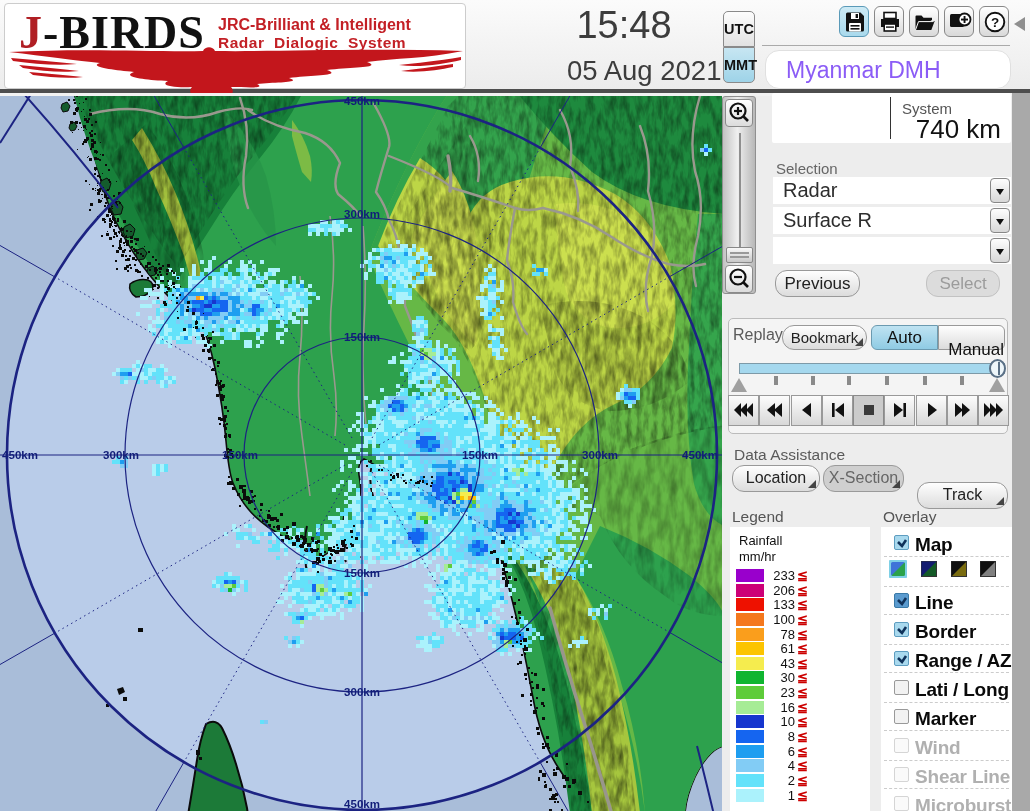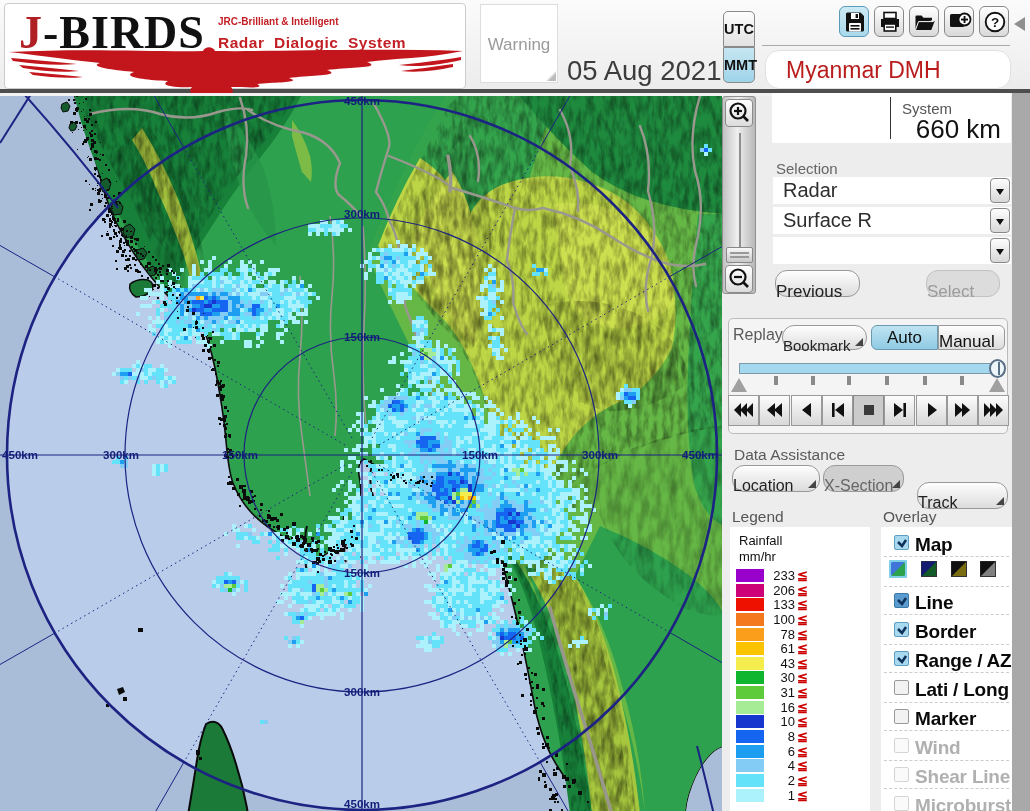--- a/index.html
+++ b/index.html
@@ -1,61 +1,61 @@
 <!DOCTYPE html>
 <html><head><meta charset="utf-8"><style>
 *{margin:0;padding:0;box-sizing:border-box}
 html,body{width:1030px;height:811px;overflow:hidden;font-family:"Liberation Sans",sans-serif;background:#f2f2f2}
 #hdr{position:absolute;left:0;top:0;width:1030px;height:93px;background:linear-gradient(#fbfbfb,#ececec);border-bottom:4px solid #4e4e4e}
 #logo{position:absolute;left:4px;top:3px;width:462px;height:86px;background:#fff;border:1px solid #ccc;border-radius:4px}
 #jb{position:absolute;left:14px;top:2px;font-family:"Liberation Serif",serif;font-weight:bold;font-size:46px;letter-spacing:1px;color:#111}
 #jb span{color:#b01f24}
-#tag1{position:absolute;left:213px;top:12px;font-size:10px;font-weight:bold;color:#c32026}
+#tag1{position:absolute;left:213px;top:12px;font-size:16px;font-weight:bold;color:#c32026}
 #tag2{position:absolute;left:213px;top:30px;font-size:15.5px;font-weight:bold;color:#c32026;letter-spacing:0.5px}
 #warn{position:absolute;left:480px;top:4px;width:78px;height:79px;background:#fff;border:1px solid #ddd}
 #warn div{margin-top:30px;text-align:center;color:#9a9a9a;font-size:17px}
 #time{position:absolute;left:570px;top:4px;width:108px;text-align:center;font-size:38px;color:#3c3c3c}
 #date{position:absolute;left:567px;top:55px;width:150px;text-align:center;font-size:27.5px;color:#3c3c3c;white-space:nowrap}
 .zbtn{position:absolute;left:723px;width:32px;height:36px;border:1px solid #8a8a8a;text-align:center;font-size:14.5px;font-weight:bold;color:#111;padding-top:9px}
 #utc{top:11px;background:linear-gradient(#fdfdfd,#e2e2e2);border-radius:5px 5px 0 0}
 #mmt{top:47px;background:linear-gradient(#c7e6f2,#9ed3e8);border-radius:0 0 5px 5px}
 .tbtn{position:absolute;top:6px;width:30px;height:31px;background:linear-gradient(#fff,#d9d9d9);border:1px solid #888;border-radius:6px;padding:3px 0 0 3px}
 .tbtn.sel{background:linear-gradient(#cdeaf5,#a9d9ec);border-color:#5a9ab8}
 #hsep{position:absolute;left:762px;top:45px;width:248px;height:1px;background:#aaa}
 #collapse{position:absolute;left:1014px;top:17px;width:0;height:0;border-top:7px solid transparent;border-bottom:7px solid transparent;border-right:11px solid #8f8f8f}
-#dmh{position:absolute;left:765px;top:50px;width:246px;height:39px;background:#fff;border:1px solid #e0e0e0;border-radius:14px;font-size:23px;color:#b91c1c;padding:6px 0 0 20px}
+#dmh{position:absolute;left:765px;top:50px;width:246px;height:39px;background:#fff;border:1px solid #e0e0e0;border-radius:14px;font-size:23px;color:#8b5cf6;padding:6px 0 0 20px}
 #gstrip{position:absolute;left:1012px;top:0;width:18px;height:811px;background:#a9a9a9}
 #gstrip .t{position:absolute;top:0;width:18px;height:45px;background:#d7d7d7}
 #side{position:absolute;left:722px;top:96px;width:290px;height:715px;background:#ededed}
 #map{position:absolute;left:0;top:96px;width:722px;height:715px;background:#a9bdd9}
 
 #zs{position:absolute;left:722px;top:96px;width:34px;height:198px;background:linear-gradient(90deg,#c2c2c2,#efefef 45%,#b8b8b8);border:1px solid #909090;border-radius:3px}
 .zmb{position:absolute;left:2px;width:28px;height:28px;background:linear-gradient(#fff,#dcdcdc);border:1px solid #8a8a8a;border-radius:4px}
 #ztrack{position:absolute;left:16px;top:36px;width:2px;height:128px;background:#8f8f8f}
 #zthumb{position:absolute;left:3px;top:150px;width:27px;height:16px;background:linear-gradient(#f8f8f8,#c9c9c9);border:1px solid #888;border-radius:2px}
 #zthumb div{margin:4px 3px 0;height:2px;background:#999;box-shadow:0 4px 0 #999}
 
 #rangep{position:absolute;left:772px;top:93px;width:239px;height:50px;background:#fff;border-radius:2px}
 #rangep .vl{position:absolute;left:118px;top:4px;width:1px;height:42px;background:#333}
 #rangep .rl{position:absolute;left:130px;top:7px;font-size:15px;color:#555}
 #rangep .rv{position:absolute;right:10px;top:21px;font-size:26px;color:#111}
 #sel_l{position:absolute;left:776px;top:160px;font-size:15px;color:#666}
 .field{position:absolute;left:773px;width:238px;height:27px;background:#fff;font-size:20px;color:#2e2e2e;padding:2px 0 0 10px}
 .dbtn{position:absolute;left:990px;width:20px;height:25px;background:linear-gradient(#fdfdfd,#d8d8d8);border:1px solid #888;border-radius:4px}
 .dbtn:after{content:"";position:absolute;left:5px;top:10px;border-left:4.5px solid transparent;border-right:4.5px solid transparent;border-top:6px solid #111}
-.btn{position:absolute;height:27px;background:linear-gradient(#fefefe,#dcdcdc);border:1px solid #999;border-radius:12px;font-size:17px;color:#222;text-align:left;padding-top:11px}
+.btn{position:absolute;height:27px;background:linear-gradient(#fefefe,#dcdcdc);border:1px solid #999;border-radius:12px;font-size:17px;color:#222;text-align:center;padding-top:3px}
 .btn.disab{background:#dcdcdc;border-color:#c2c2c2;color:#9b9b9b}
 .btn.gray{background:#cfcfcf;border-color:#9a9a9a;color:#666}
 .corner:after{content:"";position:absolute;right:3px;bottom:3px;border-left:8px solid transparent;border-bottom:8px solid #444}
 
 #replay{position:absolute;left:728px;top:318px;width:280px;height:116px;background:#f4f4f4;border:1px solid #bbb;border-radius:5px}
 #replay_l{position:absolute;left:733px;top:326px;font-size:16px;color:#5a5a5a}
 #bookmark{left:782px;top:325px;width:85px;height:25px;font-size:15px}
 #auto{position:absolute;left:871px;top:325px;width:67px;height:25px;background:linear-gradient(#bfe3f2,#8fcbe4);border:1px solid #6b9ab0;border-radius:6px 0 0 6px;font-size:17px;color:#111;text-align:center;padding-top:2px}
-#manual{position:absolute;left:938px;top:325px;width:67px;height:25px;background:linear-gradient(#fefefe,#dcdcdc);border:1px solid #999;border-radius:0 6px 6px 0;font-size:17px;color:#111;text-align:left;padding-top:6px}
+#manual{position:absolute;left:938px;top:325px;width:67px;height:25px;background:linear-gradient(#fefefe,#dcdcdc);border:1px solid #999;border-radius:0 6px 6px 0;font-size:17px;color:#111;text-align:right;padding-top:14px}
 #strack{position:absolute;left:739px;top:363px;width:266px;height:11px;background:#a5d8ee;border:1px solid #7d9aa8}
 #shandle{position:absolute;left:989px;top:359px;width:17px;height:19px;border:2px solid #5a7086;border-radius:50%;background:#eef6fa}
 #shandle div{position:absolute;left:6.5px;top:1px;width:2px;height:13px;background:#5a7086}
 .tick{position:absolute;top:376px;width:4px;height:9px;background:#8a8a8a}
 .etri{position:absolute;top:378px;width:0;height:0;border-left:8px solid transparent;border-right:8px solid transparent;border-bottom:14px solid #a0a0a0}
 .pbtn{position:absolute;top:395px;width:31px;height:31px;background:linear-gradient(#fcfcfc,#d8d8d8);border:1px solid #999;padding:6px 0 0 4px}
 .pbtn.press{background:#cbcbcb;border:1px solid #8a8a8a}
 #da_l{position:absolute;left:734px;top:446px;font-size:15.5px;color:#5a5a5a}
 
 #leg_l{position:absolute;left:732px;top:508px;font-size:15.5px;color:#555}
@@ -264,27 +264,21 @@
 C209,56 203,56 199,51
 C191,54 181,49 187,42
 C173,43 153,41 163,36
 C141,35 115,32 129,27
 C107,25 83,22 95,18
 C73,16 40,11 4,7 Z"></path>
 <path d="M6,13 C30,15 52,17 72,19 C52,21 30,19 8,16 Z M14,20 C36,22 56,24 74,26 C58,28 36,26 18,23 Z M24,27 C44,29 62,30 78,32 C62,34 44,32 28,30 Z"></path>
 <path d="M456,12 C432,16 412,18 394,20 C414,23 438,19 456,15 Z M448,19 C428,22 410,24 396,26 C414,28 434,25 448,22 Z"></path>
 </svg>
 </div>
-<div id="warn">
-      <div>Warning</div>
-      <svg width="10" height="10" style="position:absolute;right:1px;bottom:1px">
-        <polygon points="10,0 10,10 0,10" fill="#ddd"></polygon>
-        <polygon points="10,2 10,10 2,10" fill="#bbb"></polygon>
-      </svg>
-    </div>
+<div id="time">15:48</div>
 <div id="date">05 Aug 2021</div>
 <div id="utc" class="zbtn">UTC</div>
 <div id="mmt" class="zbtn">MMT</div>
 <div class="tbtn sel" style="left:839px"><svg width="24" height="24" viewBox="0 0 24 24">
         <path d="M3 4a1.5 1.5 0 011.5-1.5h13L21 6v14a1.5 1.5 0 01-1.5 1.5h-15A1.5 1.5 0 013 20z" fill="#111"></path>
         <rect x="8" y="3" width="8" height="6" fill="#fff"></rect>
         <rect x="12.6" y="4" width="2.4" height="4" fill="#111"></rect>
         <rect x="6" y="13" width="12" height="8.5" rx="1" fill="#fff"></rect>
         <rect x="7.5" y="15" width="9" height="1.6" fill="#111"></rect>
         <rect x="7.5" y="18" width="9" height="1.6" fill="#111"></rect>
@@ -327,21 +321,21 @@
     </div>
 <div class="zmb" style="top:168px"><svg width="26" height="26" viewBox="0 0 26 26">
         <circle cx="12" cy="11" r="7.5" fill="none" stroke="#111" stroke-width="2.2"></circle>
         <line x1="8" y1="11" x2="16" y2="11" stroke="#111" stroke-width="2.2"></line>
         <line x1="17.5" y1="16.5" x2="22" y2="21" stroke="#111" stroke-width="2.6"></line>
       </svg></div>
 </div>
 <div id="rangep">
     <div class="vl"></div>
     <div class="rl">System</div>
-    <div class="rv">660 km</div>
+    <div class="rv">740 km</div>
   </div>
 <div id="sel_l">Selection</div>
 <div class="field" style="top:177px">Radar</div>
 <div class="dbtn" style="top:178px"></div>
 <div class="field" style="top:207px">Surface R</div>
 <div class="dbtn" style="top:208px"></div>
 <div class="field" style="top:237px"></div>
 <div class="dbtn" style="top:238px"></div>
 <div class="btn" style="left:775px;top:270px;width:85px">Previous</div>
 <div class="btn disab" style="left:926px;top:270px;width:74px">Select</div>
@@ -423,21 +417,21 @@
 <div class="sw" style="top:642px;background:#fcc400"></div>
 <div class="swn" style="top:641px">61</div>
 <div class="swl" style="top:641px">≦</div>
 <div class="sw" style="top:657px;background:#f5ec4e"></div>
 <div class="swn" style="top:656px">43</div>
 <div class="swl" style="top:656px">≦</div>
 <div class="sw" style="top:671px;background:#10b530"></div>
 <div class="swn" style="top:670px">30</div>
 <div class="swl" style="top:670px">≦</div>
 <div class="sw" style="top:686px;background:#5ecc3a"></div>
-<div class="swn" style="top:685px">31</div>
+<div class="swn" style="top:685px">23</div>
 <div class="swl" style="top:685px">≦</div>
 <div class="sw" style="top:701px;background:#a6ec96"></div>
 <div class="swn" style="top:700px">16</div>
 <div class="swl" style="top:700px">≦</div>
 <div class="sw" style="top:715px;background:#1736ce"></div>
 <div class="swn" style="top:714px">10</div>
 <div class="swl" style="top:714px">≦</div>
 <div class="sw" style="top:730px;background:#1565f0"></div>
 <div class="swn" style="top:729px">8</div>
 <div class="swl" style="top:729px">≦</div>

